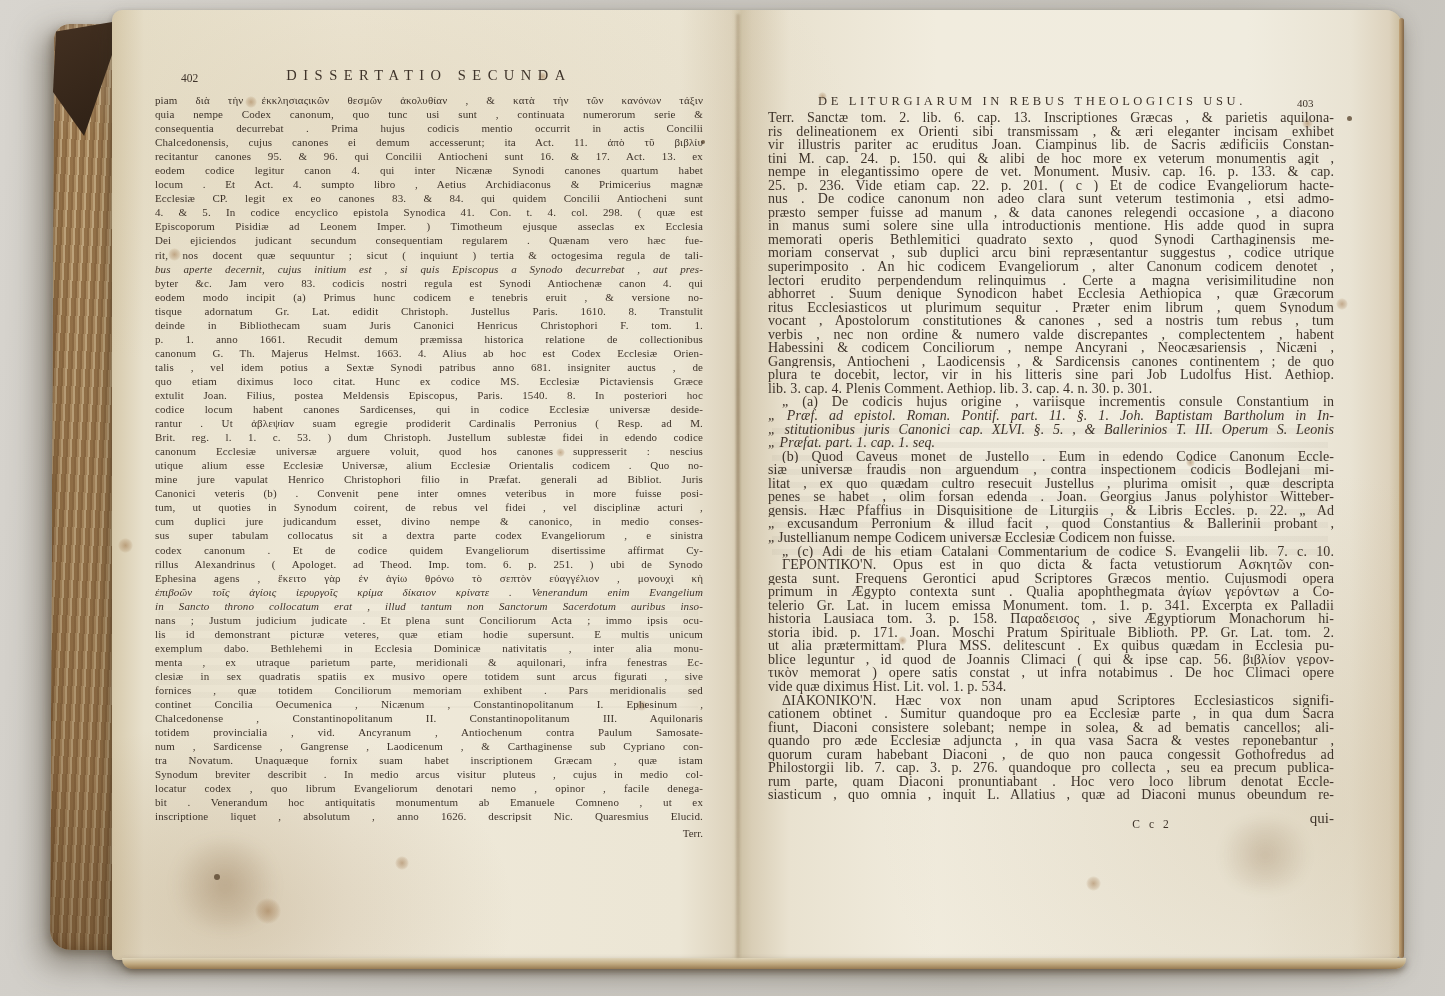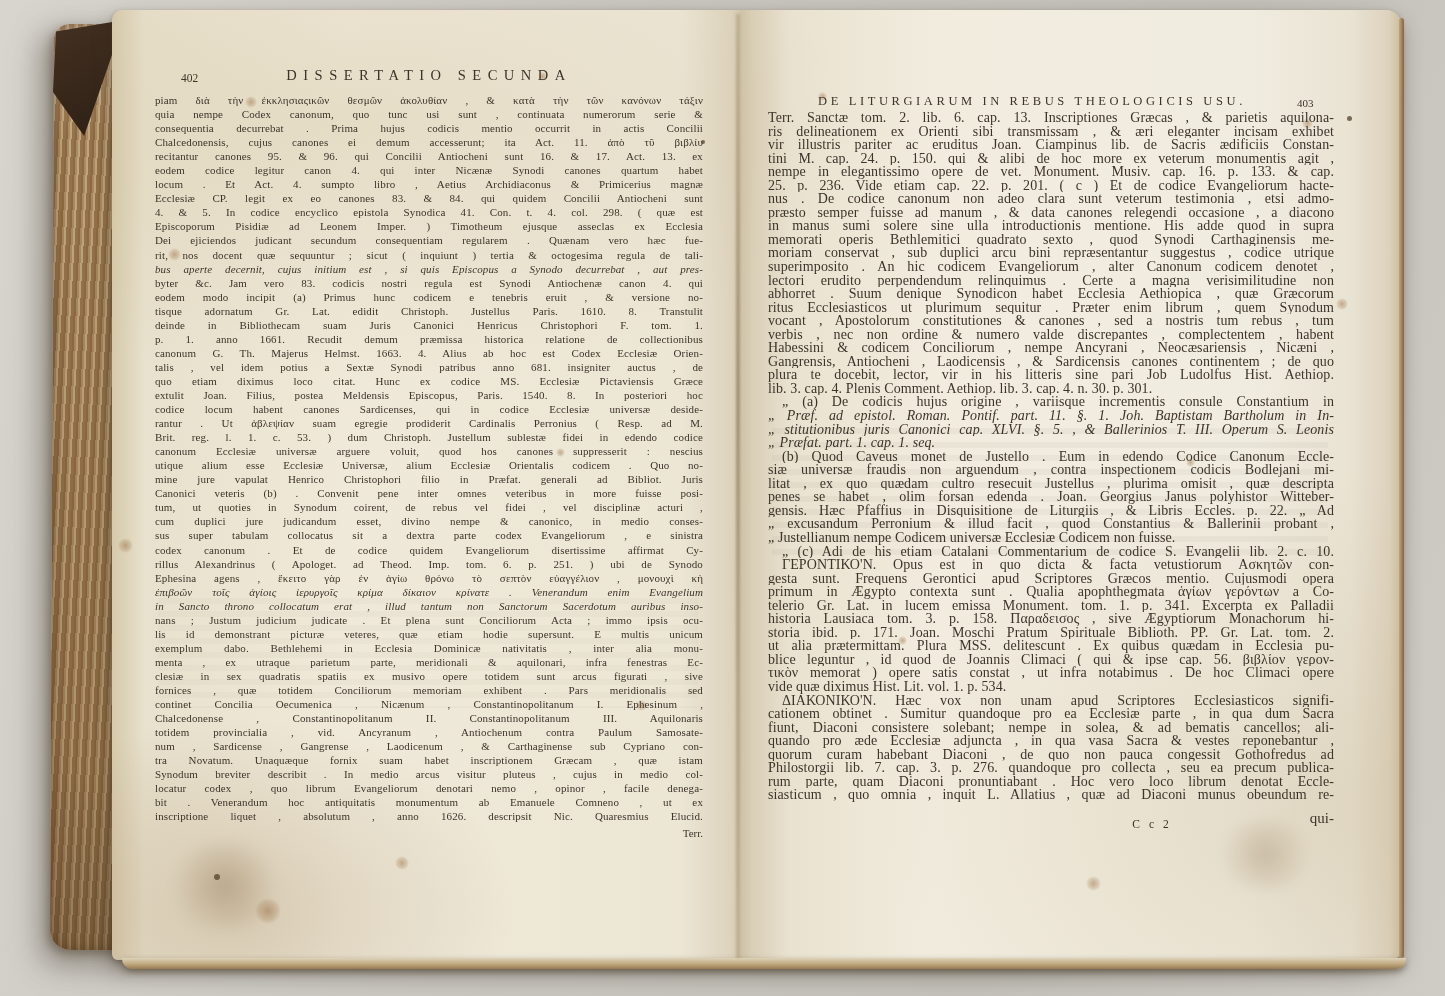--- a/index.html
+++ b/index.html
@@ -201,21 +201,21 @@
       <div class="tl em">„ Præf. ad epistol. Roman. Pontif. part. 11. §. 1. Joh. Baptistam Bartholum in In-</div>
       <div class="tl em">„ stitutionibus juris Canonici cap. XLVI. §. 5. , &amp; Ballerinios T. III. Operum S. Leonis</div>
       <div class="tl nj em">„ Præfat. part. 1. cap. 1. seq.</div>
       <div class="tl ind">(b) Quod Caveus monet de Justello . Eum in edendo Codice Canonum Eccle-</div>
       <div class="tl">siæ universæ fraudis non arguendum , contra inspectionem codicis Bodlejani mi-</div>
       <div class="tl">litat , ex quo quædam cultro resecuit Justellus , plurima omisit , quæ descripta</div>
       <div class="tl">penes se habet , olim forsan edenda . Joan. Georgius Janus polyhistor Witteber-</div>
       <div class="tl">gensis. Hæc Pfaffius in Disquisitione de Liturgiis , &amp; Libris Eccles. p. 22. „ Ad</div>
       <div class="tl">„ excusandum Perronium &amp; illud facit , quod Constantius &amp; Ballerinii probant ,</div>
       <div class="tl nj">„ Justellianum nempe Codicem universæ Ecclesiæ Codicem non fuisse.</div>
-      <div class="tl ind">„ (c) Adi de his etiam Catalani Commentarium de codice S. Evangelii lib. 2. c. 10.</div>
+      <div class="tl ind">„ (c) Adi de his etiam Catalani Commentarium de codice S. Evangelii lib. 7. c. 10.</div>
       <div class="tl ind">ΓΕΡΟΝΤΙΚΟ'Ν. Opus est in quo dicta &amp; facta vetustiorum Ασκητῶν con-</div>
       <div class="tl">gesta sunt. Frequens Gerontici apud Scriptores Græcos mentio. Cujusmodi opera</div>
       <div class="tl">primum in Ægypto contexta sunt . Qualia apophthegmata ἁγίων γερόντων a Co-</div>
       <div class="tl">telerio Gr. Lat. in lucem emissa Monument. tom. 1. p. 341. Excerpta ex Palladii</div>
       <div class="tl">historia Lausiaca tom. 3. p. 158. Παραδεισος , sive Ægyptiorum Monachorum hi-</div>
       <div class="tl">storia ibid. p. 171. Joan. Moschi Pratum Spirituale Biblioth. PP. Gr. Lat. tom. 2.</div>
       <div class="tl">ut alia prætermittam. Plura MSS. delitescunt . Ex quibus quædam in Ecclesia pu-</div>
       <div class="tl">blice leguntur , id quod de Joannis Climaci ( qui &amp; ipse cap. 56. βιβλίον γερον-</div>
       <div class="tl">τικὸν memorat ) opere satis constat , ut infra notabimus . De hoc Climaci opere</div>
       <div class="tl nj">vide quæ diximus Hist. Lit. vol. 1. p. 534.</div>

